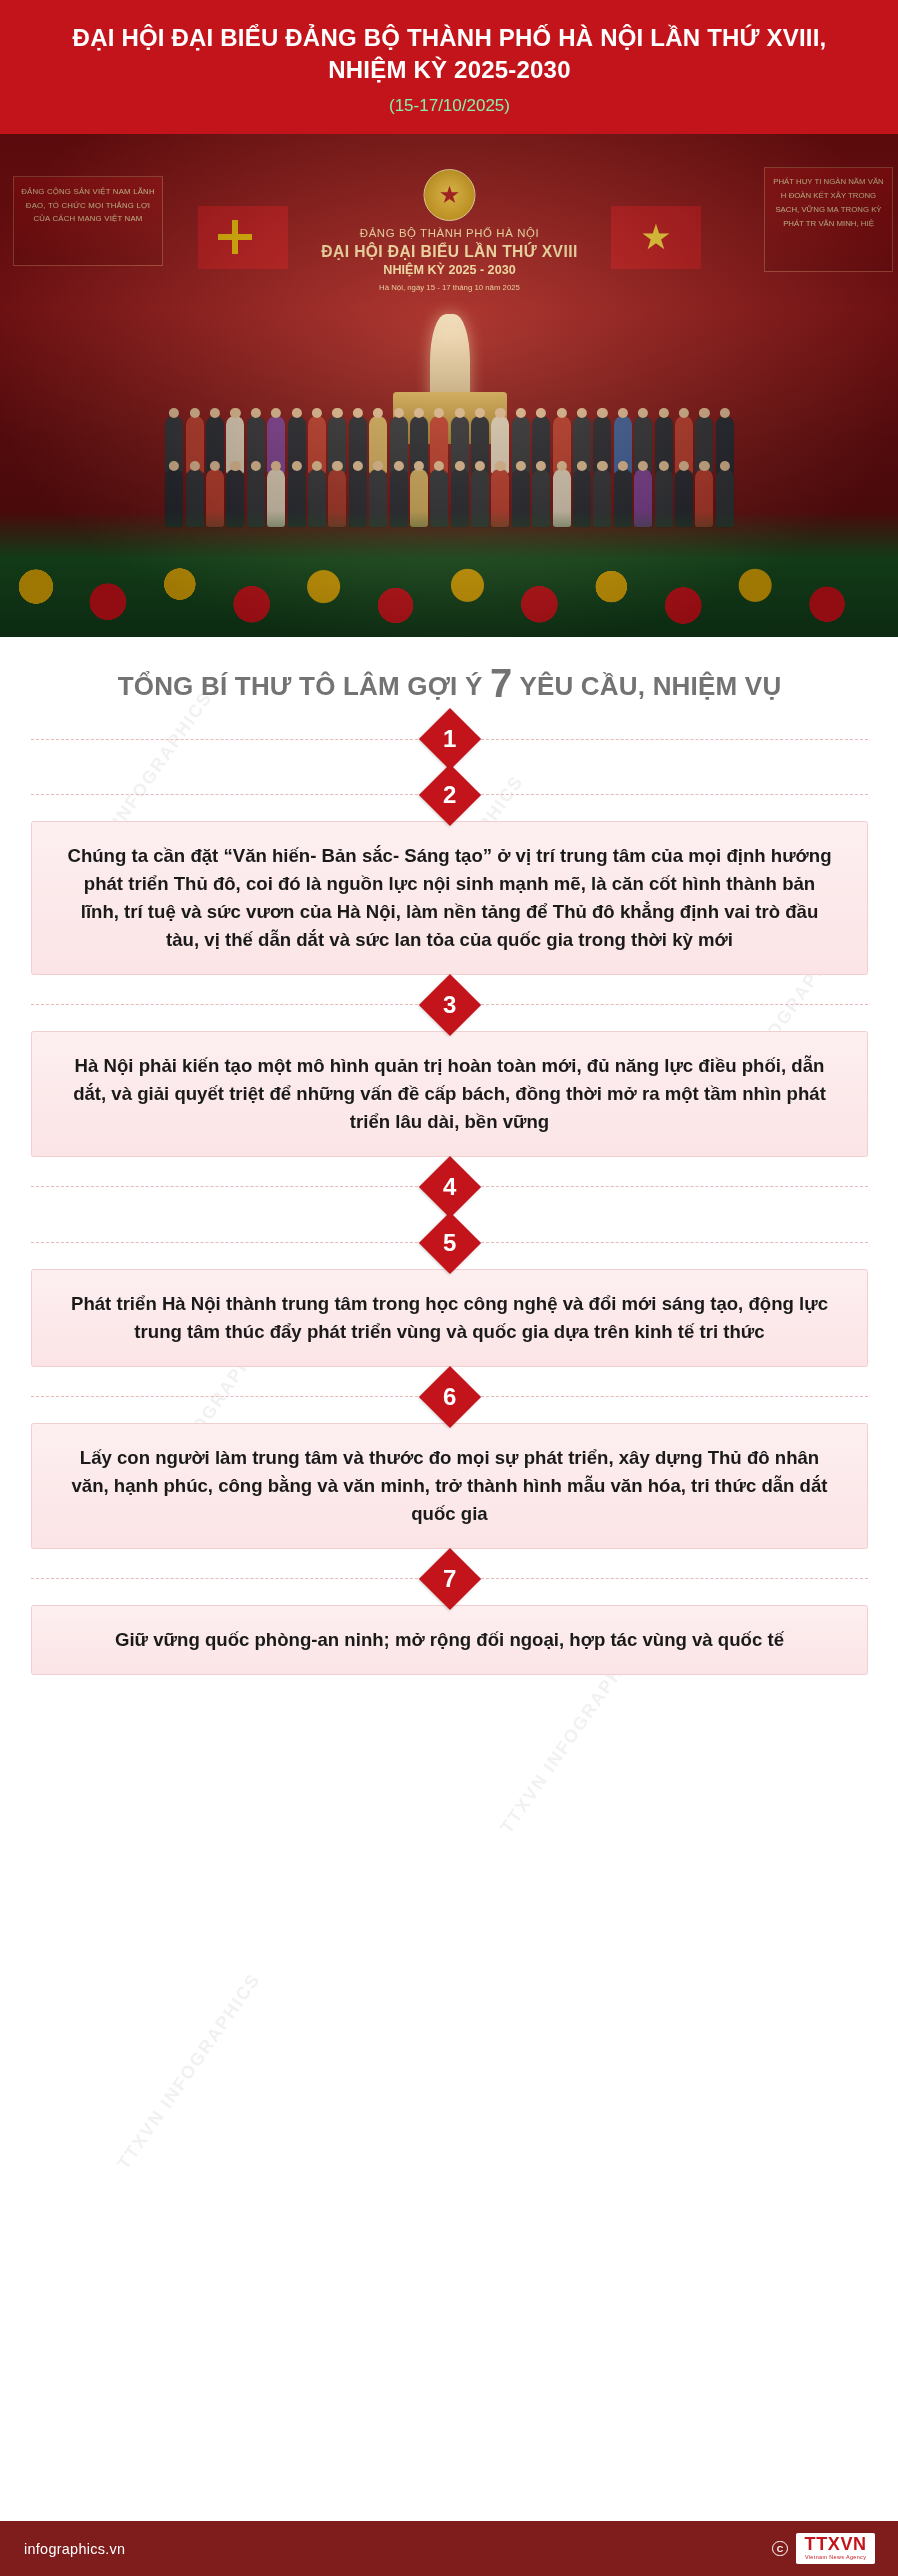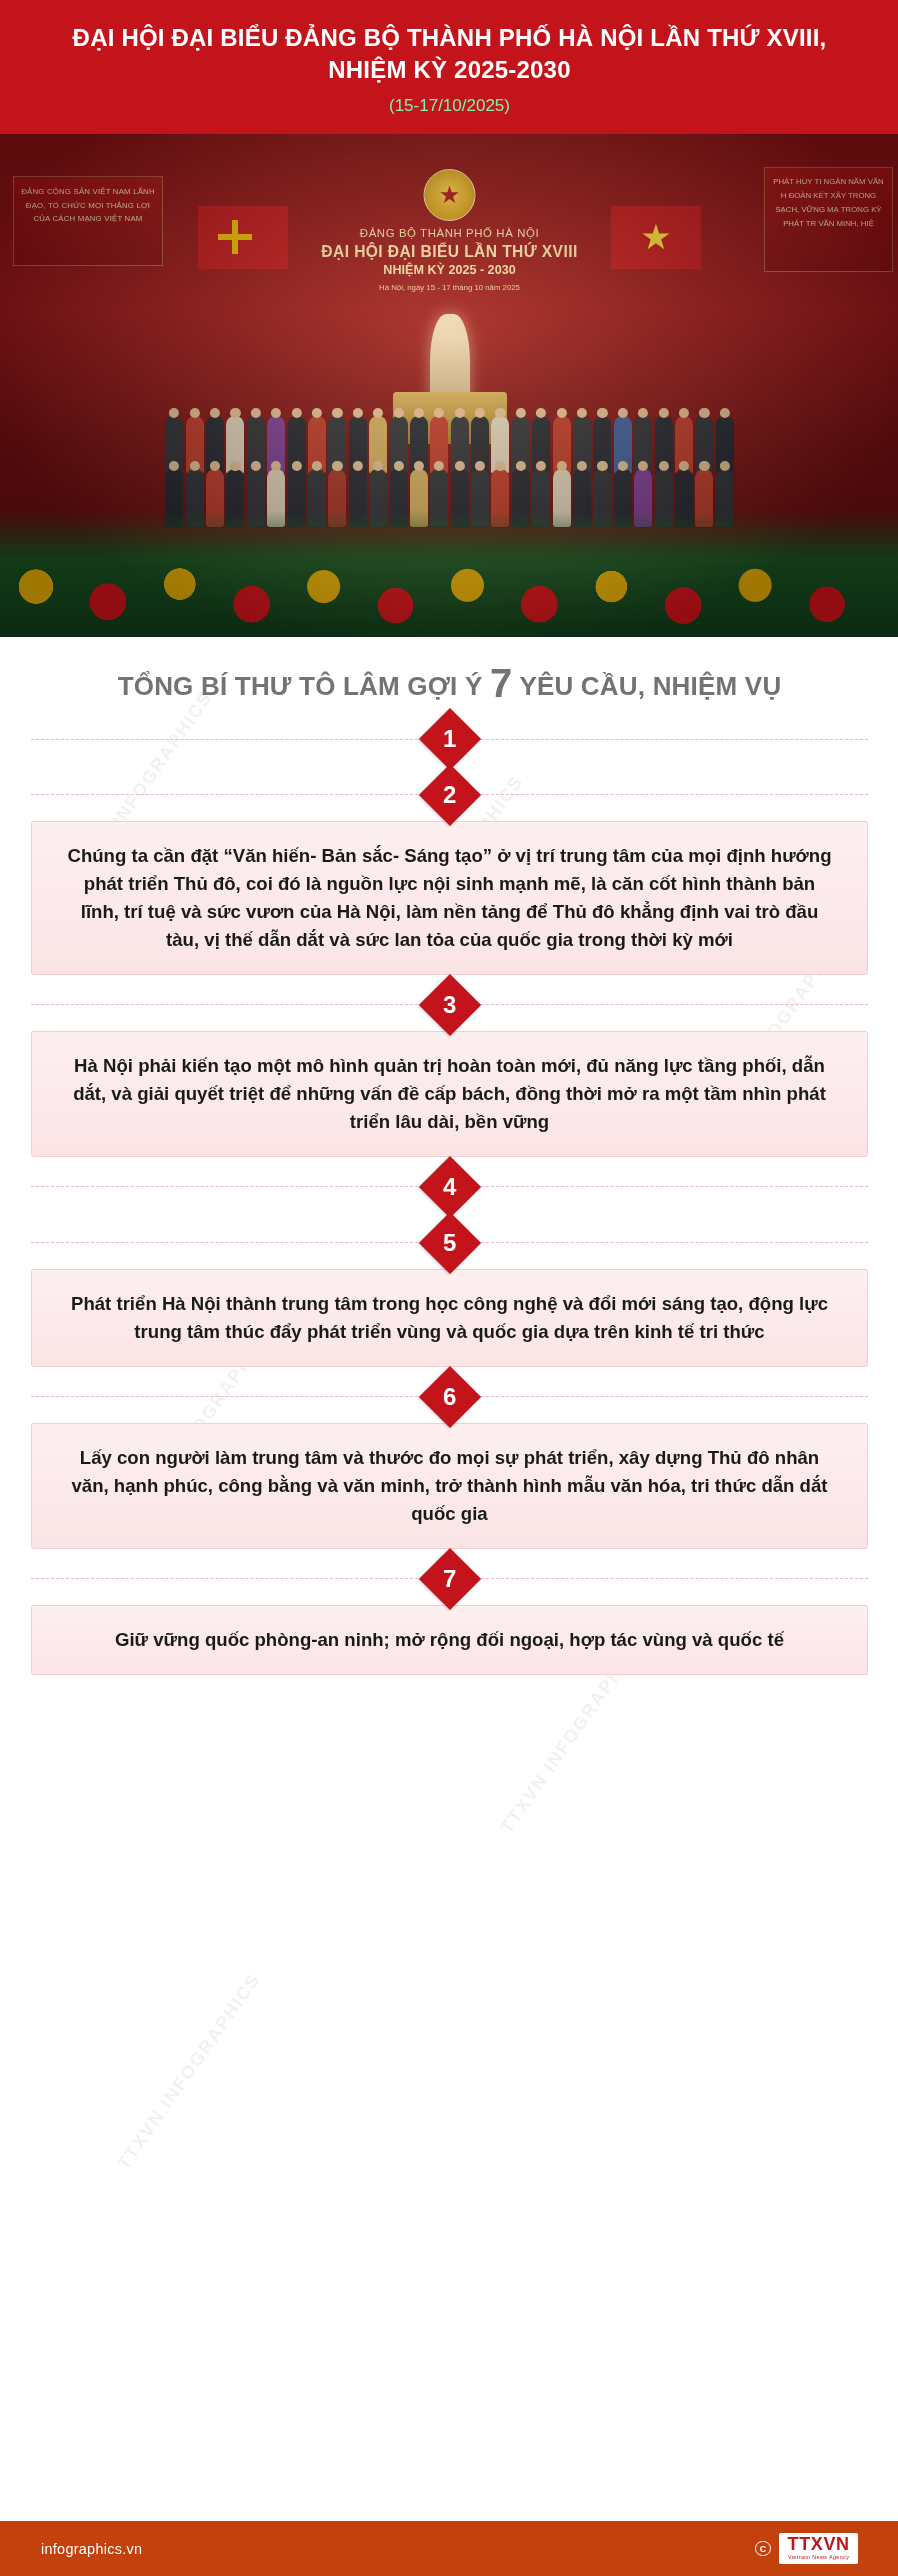--- a/index.html
+++ b/index.html
@@ -270,25 +270,25 @@
     font-weight: bold;
     letter-spacing: 1.8px;
     transform: rotate(-55deg);
     white-space: nowrap;
     pointer-events: none;
   }
 
   
   .footer {
     height: 55px;
-    background: #c2410c;
+    background: #7f1d1d;
     display: flex;
     align-items: center;
     justify-content: space-between;
-    padding: 0 41px;
+    padding: 0 24px;
     color: #ffffff;
   }
   .footer-left { font-size: 14.4px; letter-spacing: 0.3px; }
   .footer-right { display: flex; align-items: center; gap: 8.4px; }
   .copy-circle {
     width: 15.6px; height: 15.6px; border-radius: 50%;
     border: 1.2px solid #ffffff;
     display: flex; align-items: center; justify-content: center;
     font-size: 9px; font-weight: bold;
   }
@@ -435,21 +435,21 @@
     </div>
 
     <div class="item">
       <div class="badge-row">
         <div class="dashline"></div>
         <div class="badge">
             <span>3</span>
           </div>
         <div class="dashline"></div>
       </div>
-      <div class="card">Hà Nội phải kiến tạo một mô hình quản trị hoàn toàn mới, đủ năng lực tầng phối, dẫn dắt, và giải quyết triệt để những vấn đề cấp bách, đồng thời mở ra một tầm nhìn phát triển lâu dài, bền vững</div>
+      <div class="card">Hà Nội phải kiến tạo một mô hình quản trị hoàn toàn mới, đủ năng lực điều phối, dẫn dắt, và giải quyết triệt để những vấn đề cấp bách, đồng thời mở ra một tầm nhìn phát triển lâu dài, bền vững</div>
     </div>
 
     <div class="item">
       <div class="badge-row">
         <div class="dashline"></div>
         <div class="badge">
             <span>4</span>
           </div>
         <div class="dashline"></div>
       </div>

